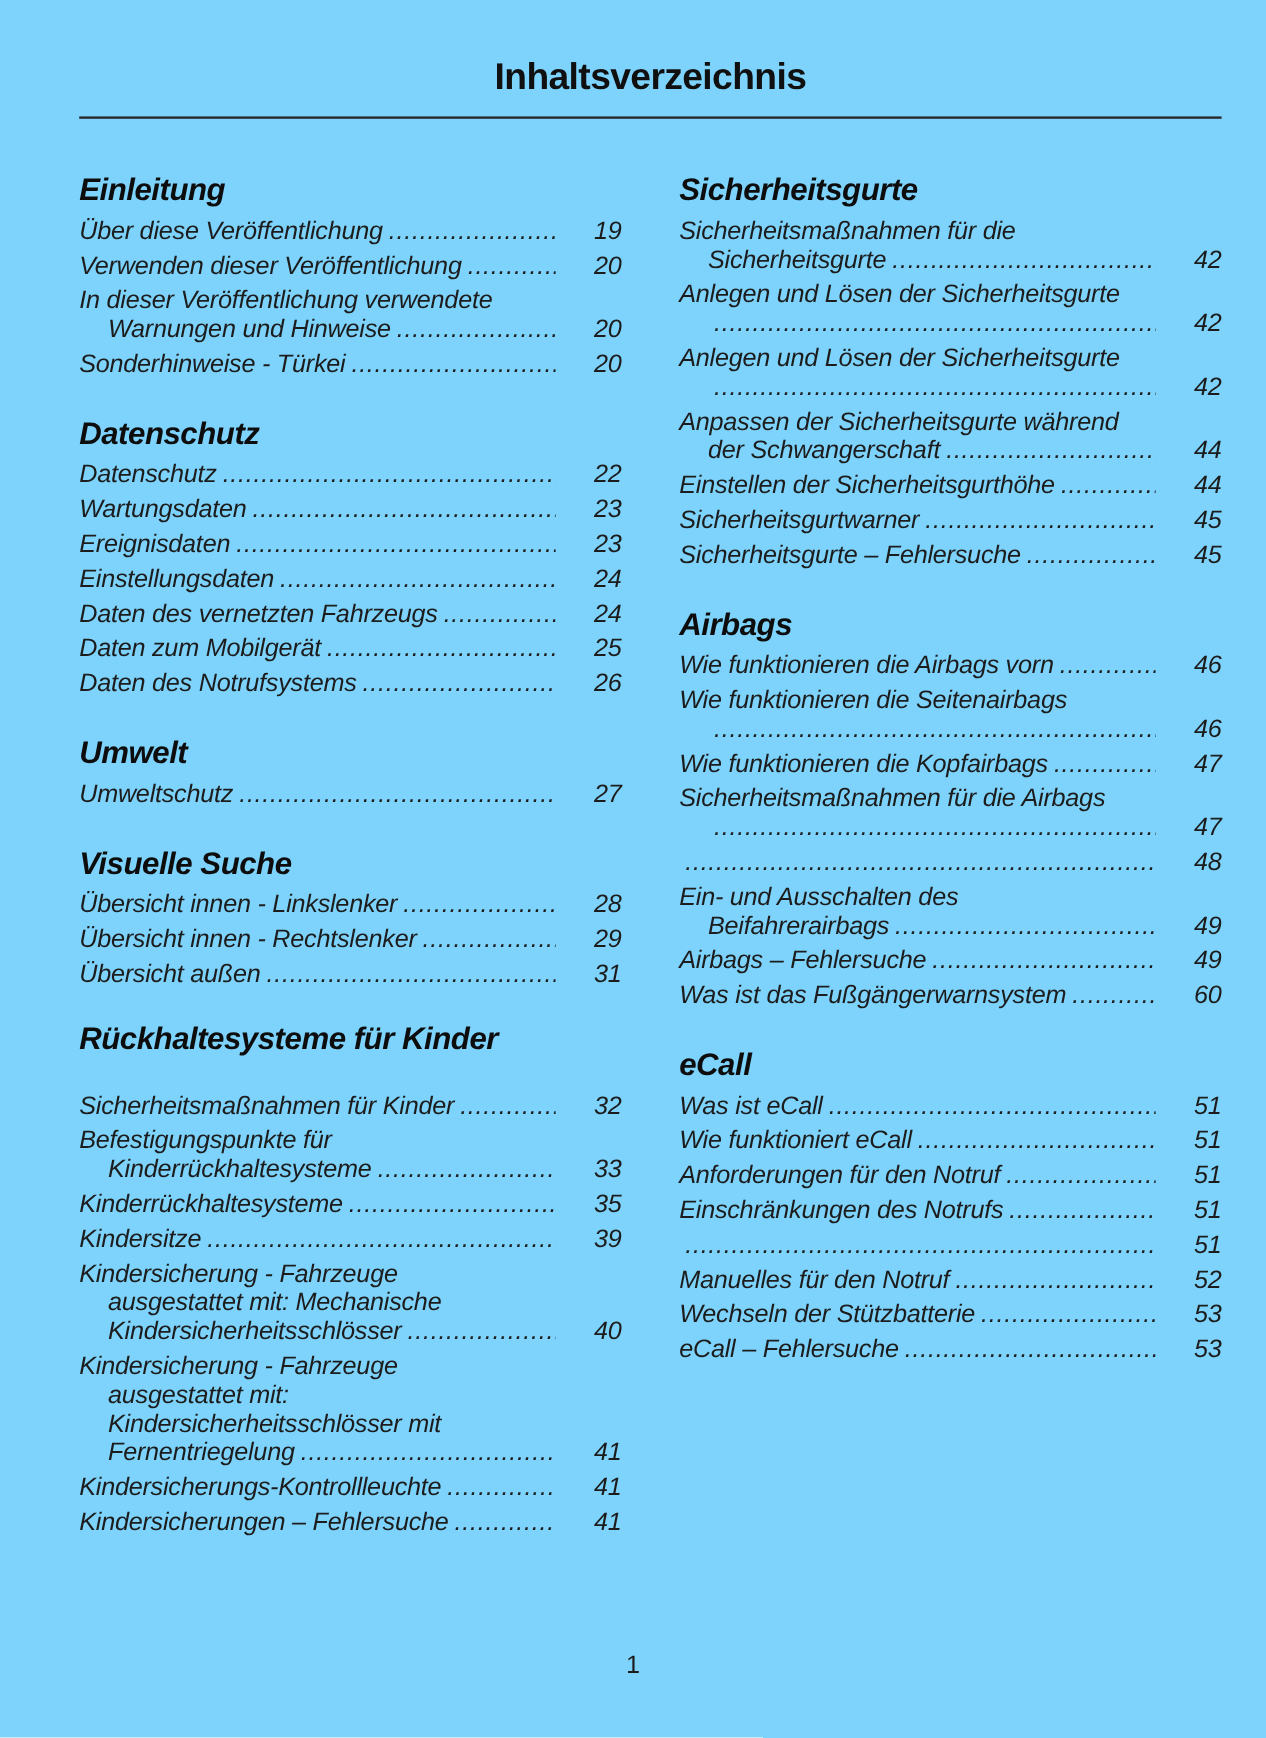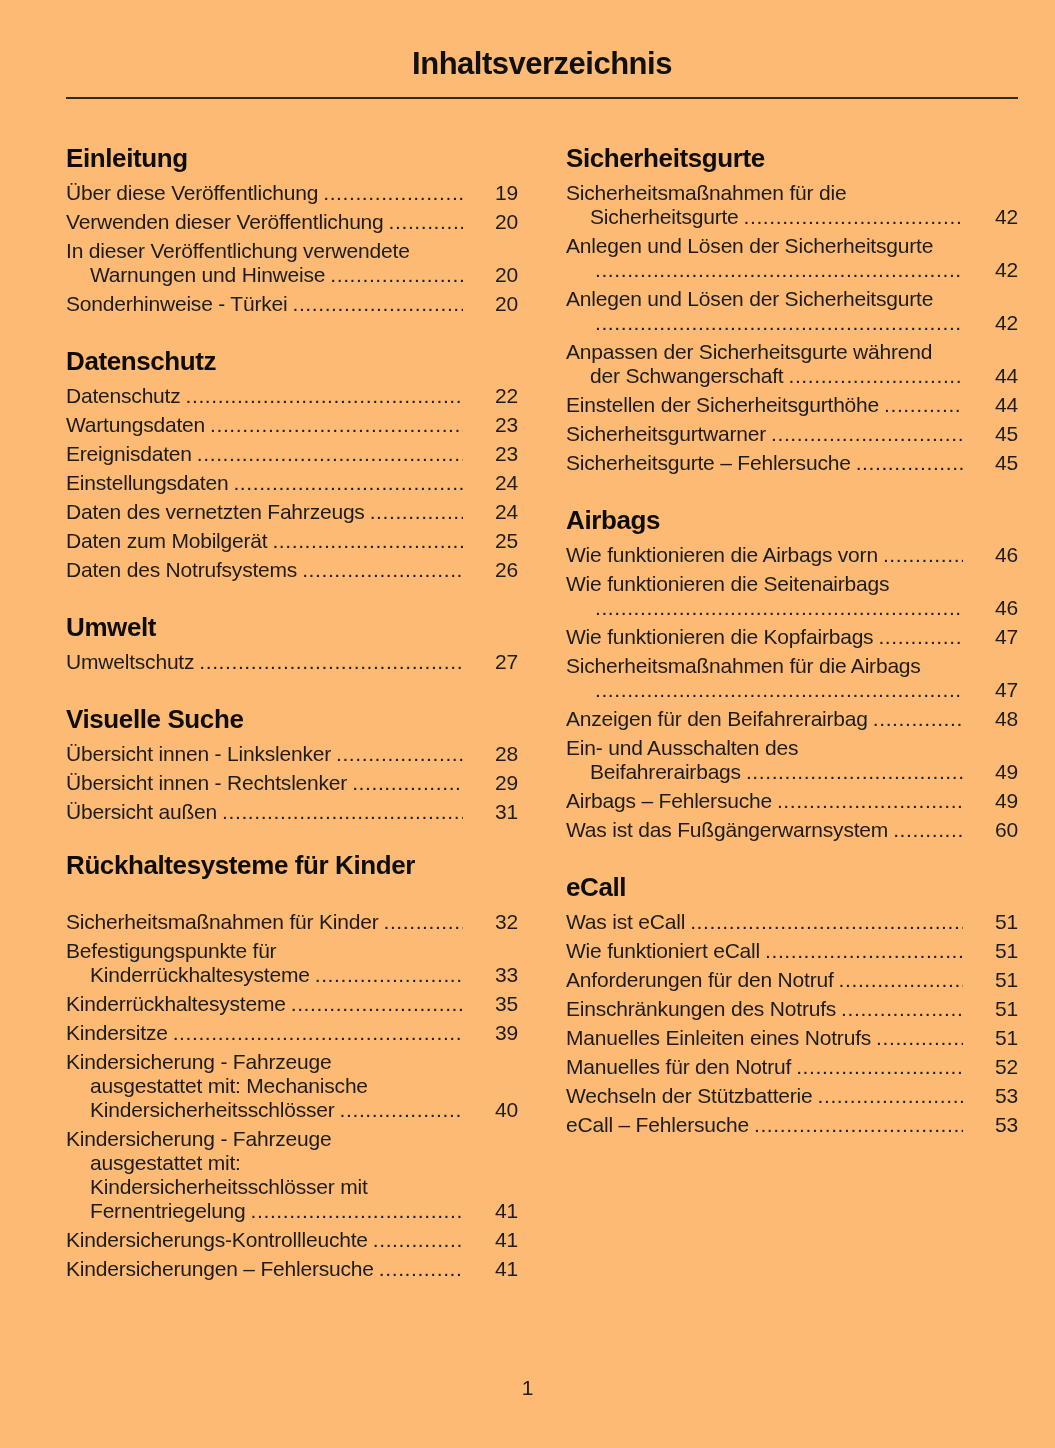--- a/index.html
+++ b/index.html
@@ -6,21 +6,21 @@
     margin: 0;
     padding: 0;
     background: #ffffff;
     font-family: "Liberation Sans", "DejaVu Sans", sans-serif;
     color: #1c1c1c;
   }
   .page {
     position: relative;
     width: 1055px;
     height: 1448px;
-    background: #fdba74;
+    background: #7dd3fc;
     overflow: hidden;
   }
   .content {
     margin-left: 66px;
     width: 952px;
   }
   h1.doc-title {
     margin: 0;
     padding-top: 46px;
     text-align: center;
@@ -33,20 +33,21 @@
   .title-rule {
     margin-top: 15px;
     height: 0;
     border: none;
     border-top: 2px solid #2b2b2b;
   }
   .columns {
     display: flex;
     gap: 48px;
     margin-top: 44px;
+    font-style: italic;
   }
   .col {
     flex: 0 0 452px;
     width: 452px;
   }
   .toc-section > h2.section-title {
     margin: 30px 0 8px 0;
     font-size: 26px;
     line-height: 30px;
     font-weight: 800;
@@ -367,21 +368,20 @@
             <div class="entry">
               <div class="entry-line">Sicherheitsmaßnahmen für die Airbags</div>
               <div class="entry-last cont">
                 <span class="entry-label"></span>
                 <span class="leader">................................................................................................................................................................</span>
                 <span class="entry-page">47</span>
               </div>
             </div>
             <div class="entry">
               <div class="entry-last">
-                <span class="entry-label">Anzeigen für den Beifahrerairbag</span>
                 <span class="leader">................................................................................................................................................................</span>
                 <span class="entry-page">48</span>
               </div>
             </div>
             <div class="entry">
               <div class="entry-line">Ein- und Ausschalten des</div>
               <div class="entry-last cont">
                 <span class="entry-label">Beifahrerairbags</span>
                 <span class="leader">................................................................................................................................................................</span>
                 <span class="entry-page">49</span>
@@ -429,21 +429,20 @@
             </div>
             <div class="entry">
               <div class="entry-last">
                 <span class="entry-label">Einschränkungen des Notrufs</span>
                 <span class="leader">................................................................................................................................................................</span>
                 <span class="entry-page">51</span>
               </div>
             </div>
             <div class="entry">
               <div class="entry-last">
-                <span class="entry-label">Manuelles Einleiten eines Notrufs</span>
                 <span class="leader">................................................................................................................................................................</span>
                 <span class="entry-page">51</span>
               </div>
             </div>
             <div class="entry">
               <div class="entry-last">
                 <span class="entry-label">Manuelles für den Notruf</span>
                 <span class="leader">................................................................................................................................................................</span>
                 <span class="entry-page">52</span>
               </div>

